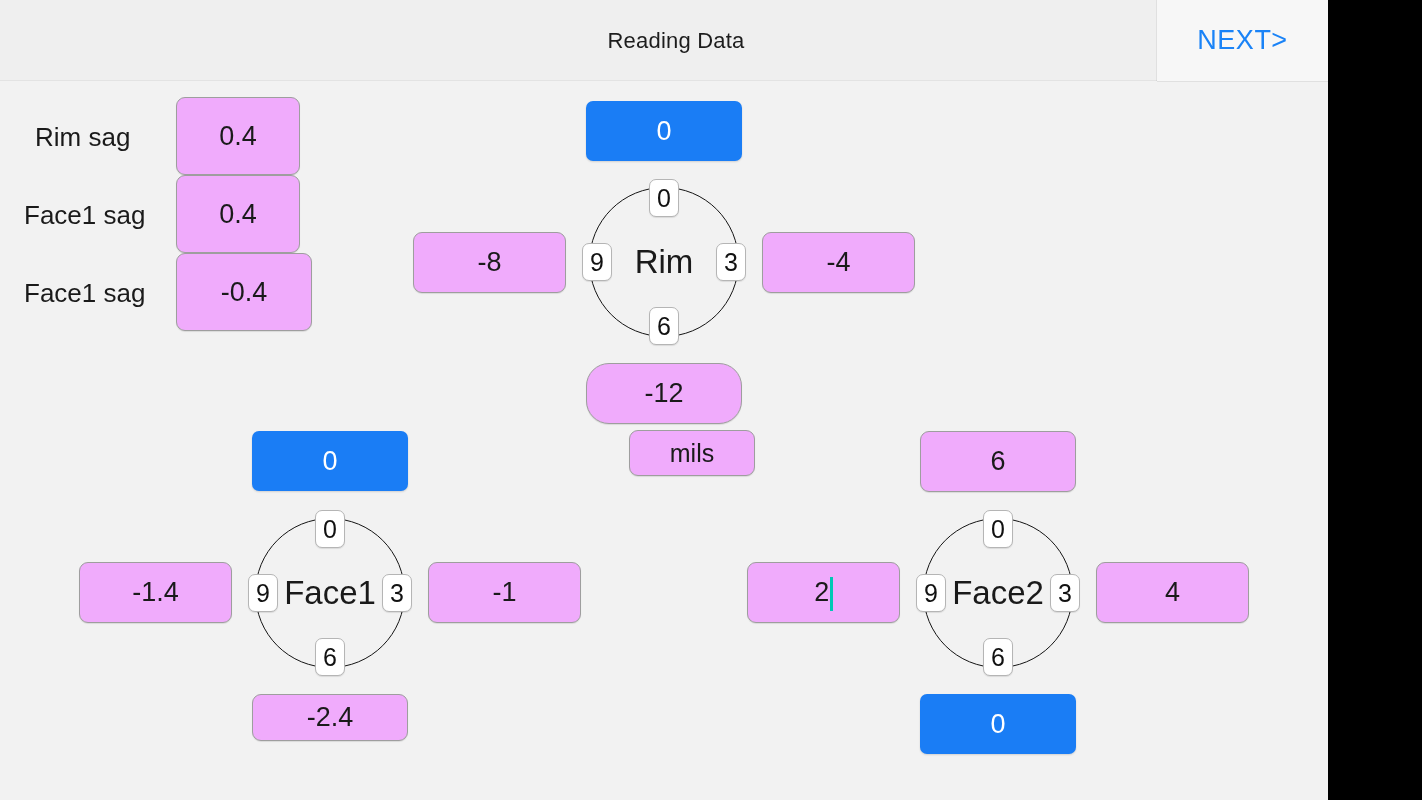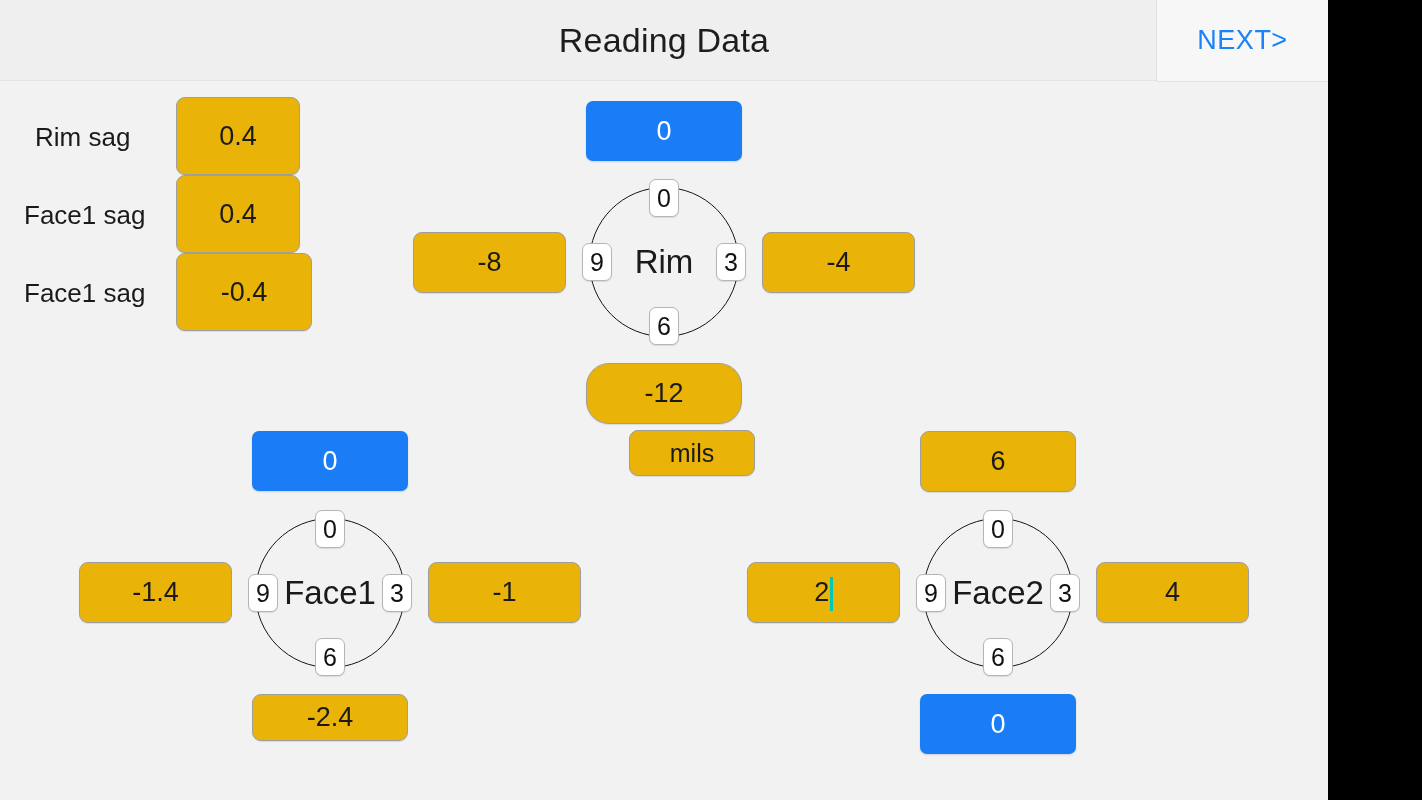--- a/index.html
+++ b/index.html
@@ -42,23 +42,24 @@
     border-bottom: 1px solid #e3e3e3;
     box-sizing: border-box;
   }
   #appbar-title {
     position: absolute;
     left: 0; top: 0;
     width: 1328px;
     height: 81px;
     line-height: 81px;
     text-align: center;
-    font-size: 34px;
+    font-size: 22px;
     color: #1d1d1d;
     letter-spacing: 0.2px;
+    padding-left: 12px;
   }
   #next-button {
     position: absolute;
     left: 1157px; top: 0;
     width: 171px;
     height: 81px;
     background: #f7f7f7;
     box-shadow: -1px 0 0 rgba(0,0,0,0.06), 0 1px 0 rgba(0,0,0,0.07);
     cursor: pointer;
   }
@@ -70,21 +71,21 @@
     text-align: center;
     color: #1a83f7;
     font-size: 27px;
     font-weight: 500;
     letter-spacing: 0.5px;
   }
 
   
   .vbox {
     position: absolute;
-    background: #eab308;
+    background: #f0abfc;
     border: 1.5px solid #9e9e9e;
     border-radius: 9px;
     box-sizing: border-box;
     display: flex;
     align-items: center;
     justify-content: center;
     font-size: 27px;
     color: #1a1a1a;
     box-shadow: 0 1px 1px rgba(0,0,0,0.10);
   }

